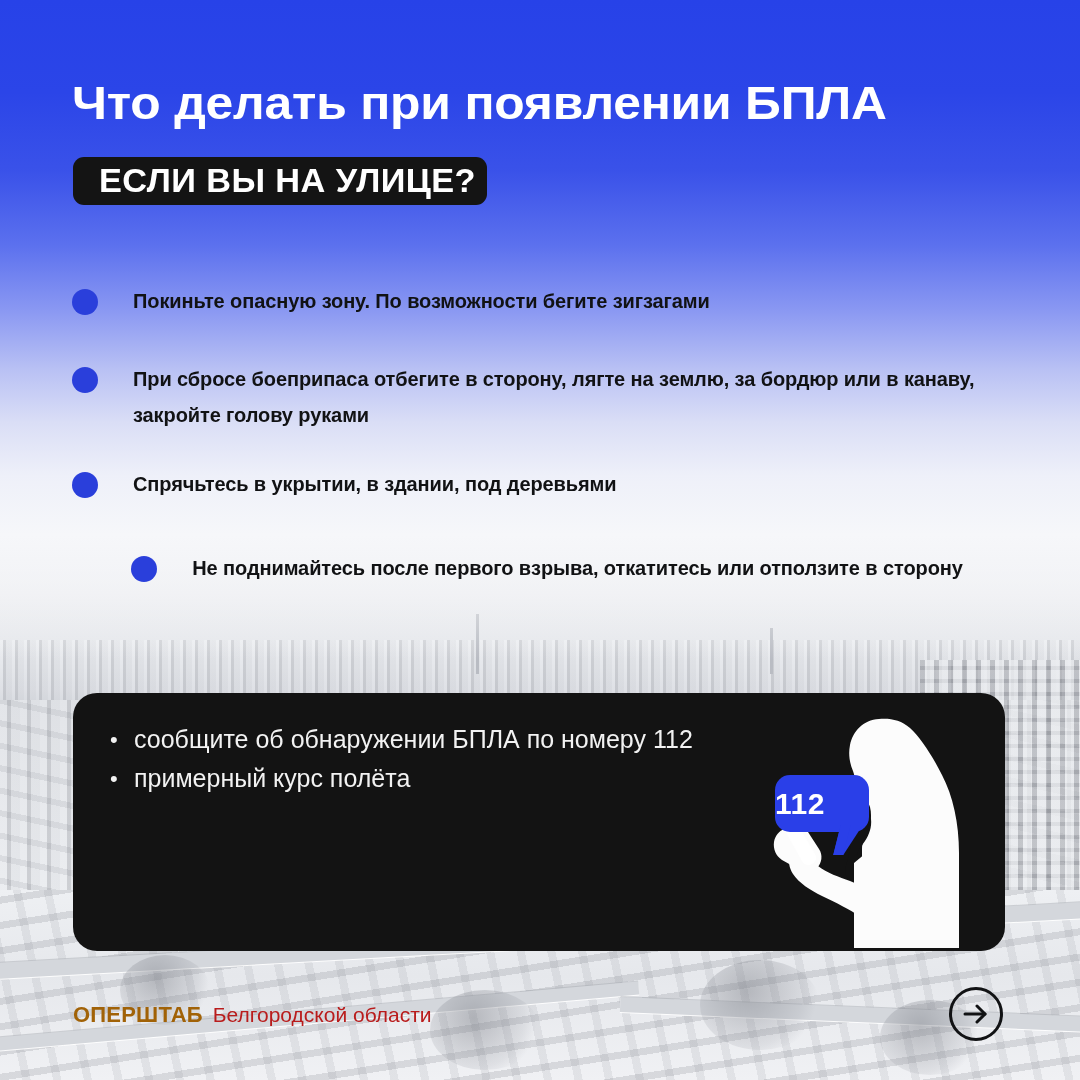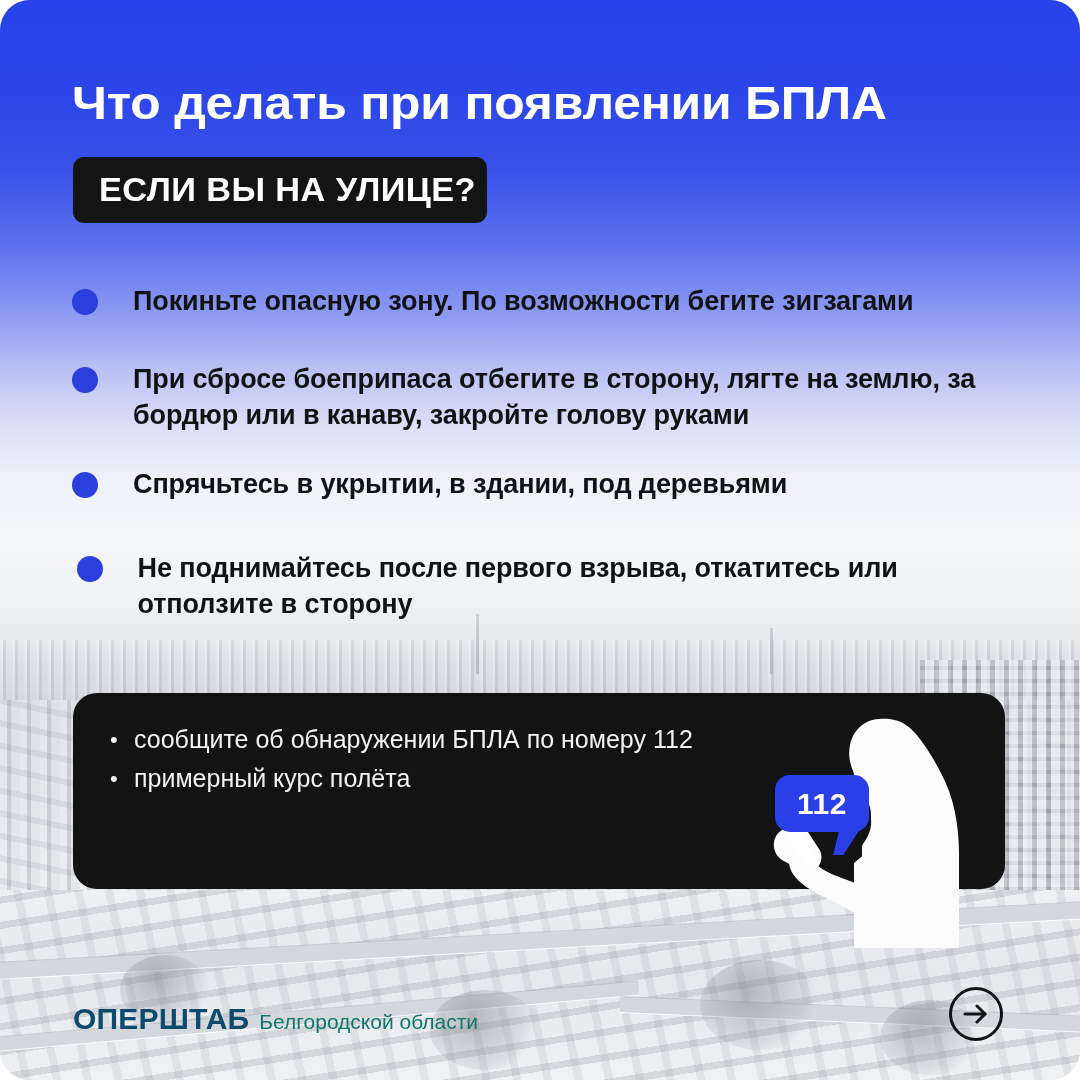--- a/index.html
+++ b/index.html
@@ -10,21 +10,20 @@
     background:#ffffff;
     font-family:"Liberation Sans", sans-serif;
     overflow:hidden;
   }
 
   #poster {
     position:relative;
     width:1080px; height:1080px;
     overflow:hidden;
     background:#f2f3f5;
-    border-radius:30px;
   }
 
   
   .photo-layer{
     position:absolute; left:0; top:0; width:1080px; height:1080px;
     background:#e9eaec;
     overflow:hidden;
   }
   
   .sky-haze{
@@ -126,21 +125,21 @@
     line-height:58px;
     letter-spacing:-0.2px;
     transform:scaleX(1.06);
     transform-origin:left center;
     white-space:nowrap;
   }
 
   
   .subtitle-chip{
     position:absolute; left:73px; top:157px;
-    height:66px;
+    height:48px;
     padding:0 26px;
     display:flex; align-items:center;
     background:#141414;
     border-radius:11px;
   }
   .subtitle-chip .txt{
     color:#ffffff;
     font-weight:bold;
     font-size:33px;
     letter-spacing:.4px;
@@ -163,35 +162,35 @@
   .bullet-dot{
     flex:0 0 auto;
     width:26px; height:26px;
     border-radius:50%;
     background:#2a3fdb;
     margin-top:6px;
   }
   .bullet-text{
     margin-left:35px;
     color:#111214;
-    font-size:27px;
+    font-size:20px;
     font-weight:bold;
     line-height:36px;
     letter-spacing:-0.1px;
     max-width:880px;
   }
   
   .bullet-row.r0{ margin-bottom:42px; }
   .bullet-row.r1{ margin-bottom:48px; }
   .bullet-row.r2{ margin-bottom:33px; }
 
   
   .info-card{
     position:absolute; left:73px; top:693px;
-    width:932px; height:196px;
+    width:932px; height:258px;
     background:#131313;
     border-radius:24px;
     overflow:visible;
     padding-left:47px;
   }
   .info-card .clip{
     position:absolute; left:0; top:0; width:932px; height:244px;
     border-radius:24px;
     overflow:hidden;
   }
@@ -221,21 +220,21 @@
     width:251px; height:245px;
   }
   .silhouette{
     position:absolute; left:0; top:0;
   }
   .bubble{
     position:absolute; left:21px; top:72px;
     width:94px; height:57px;
     background:#2a3fe8;
     border-radius:15px;
-    display:flex; align-items:center; justify-content:center;
+    display:flex; align-items:center; justify-content:flex-start;
   }
   .bubble .num{
     color:#ffffff;
     font-size:30px;
     font-weight:bold;
     letter-spacing:.5px;
     line-height:1;
   }
   .bubble .tail{
     position:absolute; left:62px; top:50px;
@@ -247,27 +246,27 @@
     transform:skewX(-14deg);
   }
 
   
   .footer{
     position:absolute; left:73px; top:1002px;
     display:flex; align-items:baseline;
     white-space:nowrap;
   }
   .footer .brand{
-    color:#0c4a6e;
+    color:#a16207;
     font-weight:bold;
-    font-size:30px;
+    font-size:22px;
     letter-spacing:.2px;
   }
   .footer .region{
-    color:#0f766e;
+    color:#b91c1c;
     font-weight:normal;
     font-size:21px;
     margin-left:10px;
   }
 
   
   .next-arrow{
     position:absolute; left:949px; top:987px;
     width:54px; height:54px;
     border:3px solid #111214;

